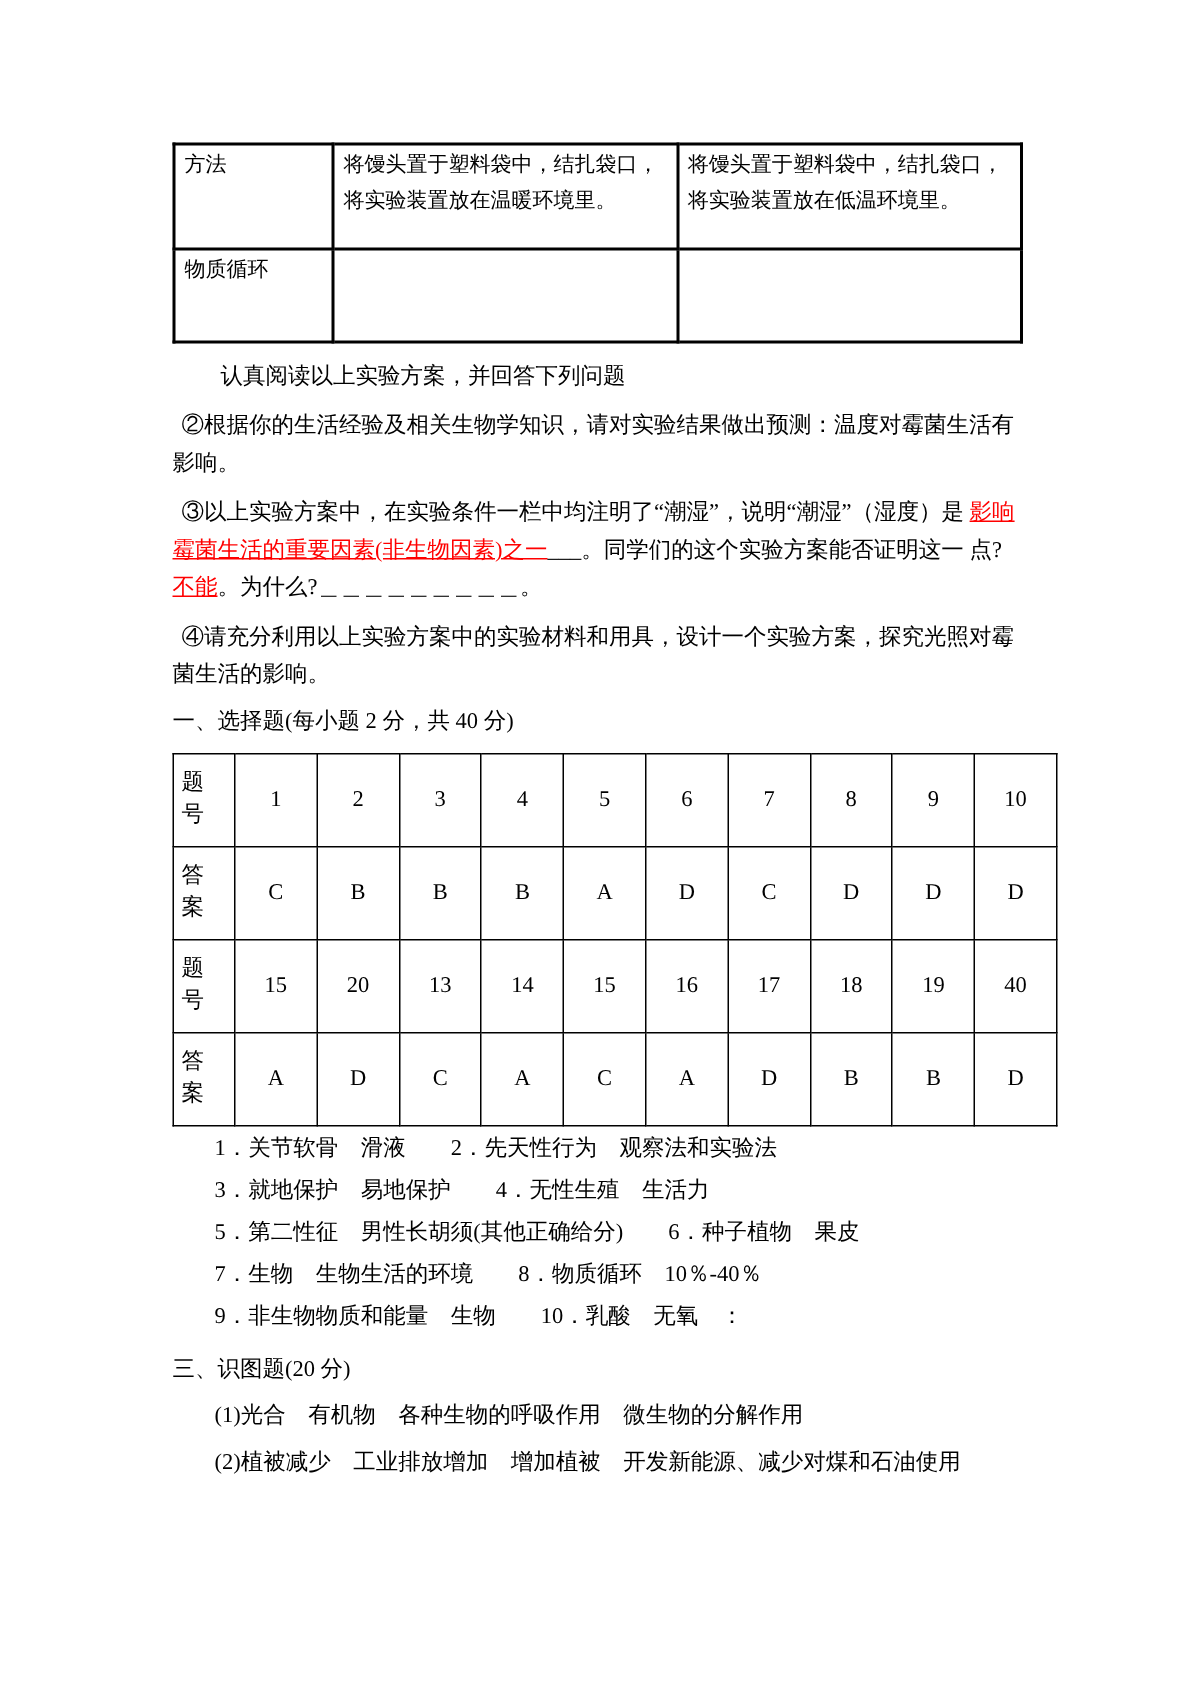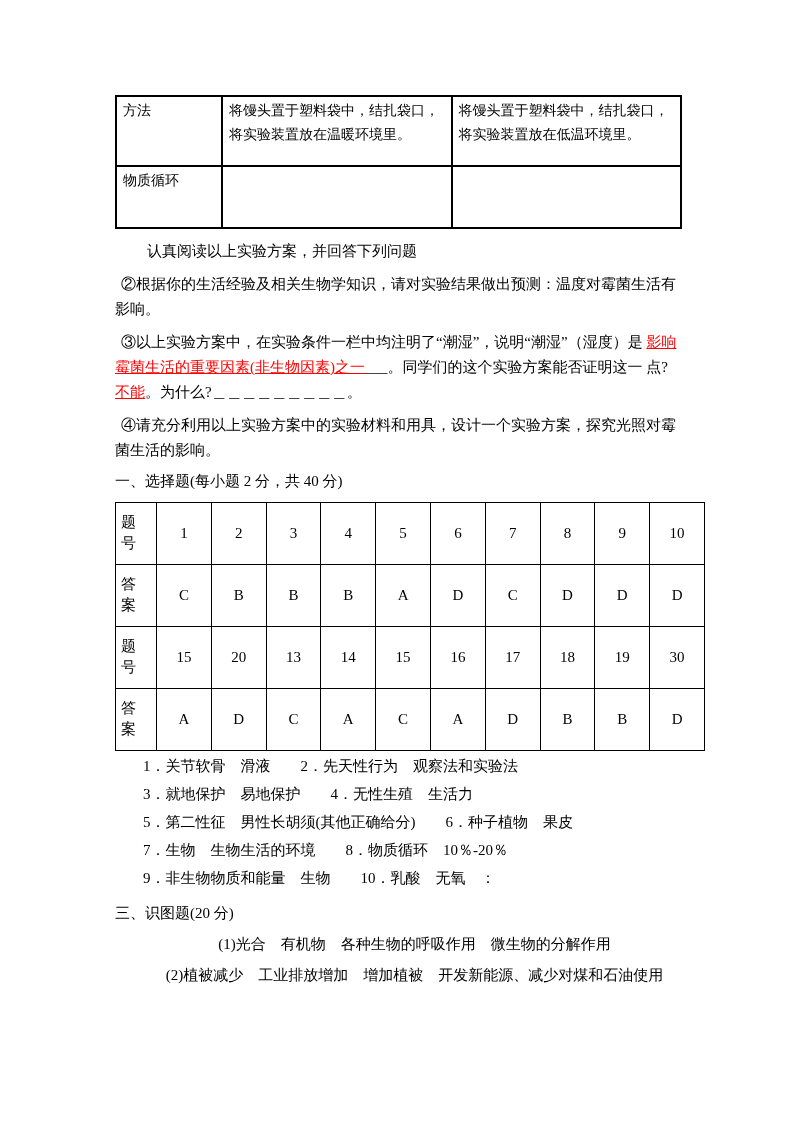--- a/index.html
+++ b/index.html
@@ -55,21 +55,21 @@
   }
   .vert{
     display:inline-block;
     width:1em;
     word-break:break-all;
     line-height:21px;
   }
 
   .fill-line{margin-top:3px;padding-left:28px;}
   .diagram-item{margin-top:6px;padding-left:28px;}
-  .diagram-sub{margin-top:6px;padding-left:28px;text-align:center;}
+  .diagram-sub{margin-top:6px;padding-left:28px;}
 </style>
 </head>
 <body>
 
 <div class="page">
 
   <table class="exp-table">
     <tbody>
         <tr class="r0">
       <td class="c0">方法</td>
@@ -123,41 +123,41 @@
       <td class="lbl"><span class="vert">题号</span></td>
       <td>15</td>
       <td>20</td>
       <td>13</td>
       <td>14</td>
       <td>15</td>
       <td>16</td>
       <td>17</td>
       <td>18</td>
       <td>19</td>
-      <td>30</td>
+      <td>40</td>
     </tr>
     <tr>
       <td class="lbl"><span class="vert">答案</span></td>
       <td>A</td>
       <td>D</td>
       <td>C</td>
       <td>A</td>
       <td>C</td>
       <td>A</td>
       <td>D</td>
       <td>B</td>
       <td>B</td>
       <td>D</td>
     </tr>
   </tbody>
     </table>
 
   <p class="fill-line">1．关节软骨　滑液　　2．先天性行为　观察法和实验法</p>
   <p class="fill-line">3．就地保护　易地保护　　4．无性生殖　生活力</p>
   <p class="fill-line">5．第二性征　男性长胡须(其他正确给分)　　6．种子植物　果皮</p>
-  <p class="fill-line">7．生物　生物生活的环境　　8．物质循环　10％-20％</p>
+  <p class="fill-line">7．生物　生物生活的环境　　8．物质循环　10％-40％</p>
   <p class="fill-line">9．非生物物质和能量　生物　　10．乳酸　无氧　：</p>
 
   <p class="sec-title-gap">三、识图题(20 分)</p>
   <p class="diagram-sub">(1)光合　有机物　各种生物的呼吸作用　微生物的分解作用</p>
   <p class="diagram-sub">(2)植被减少　工业排放增加　增加植被　开发新能源、减少对煤和石油使用</p>
 
 </div>
 
 </body></html>

